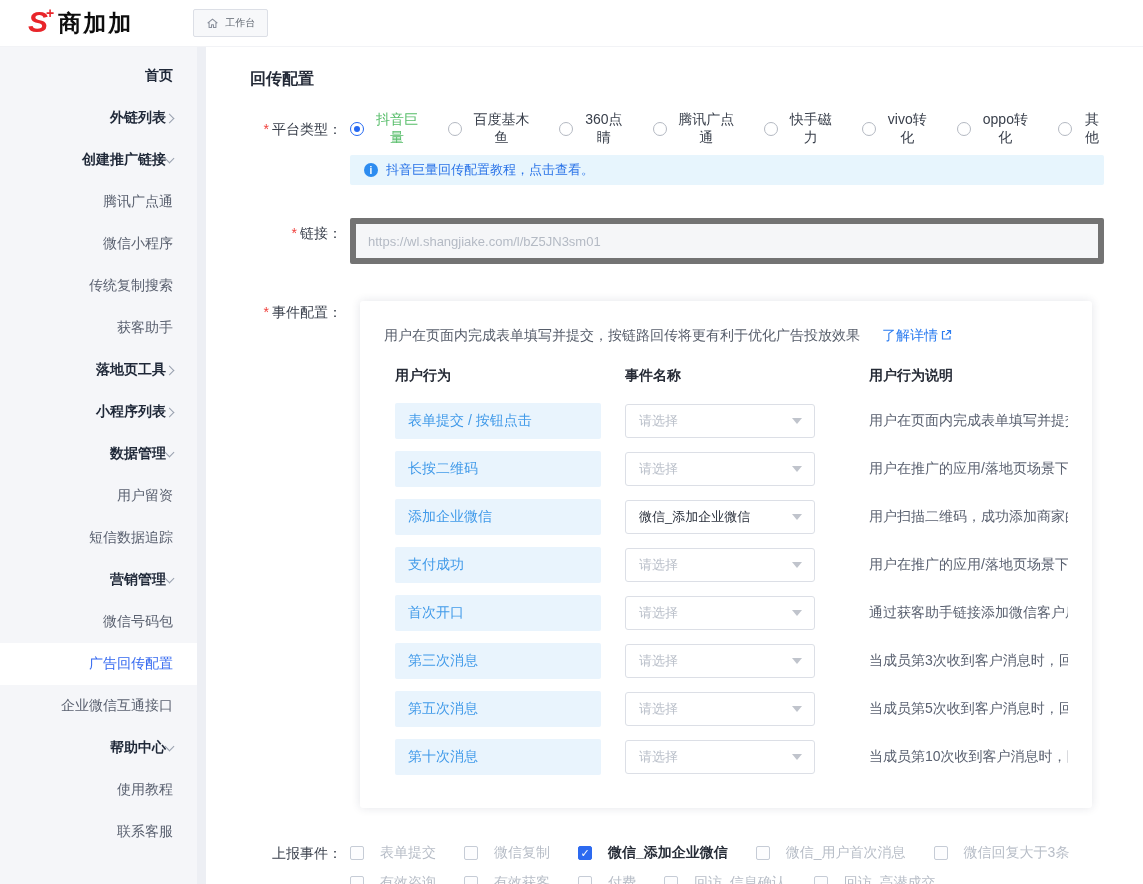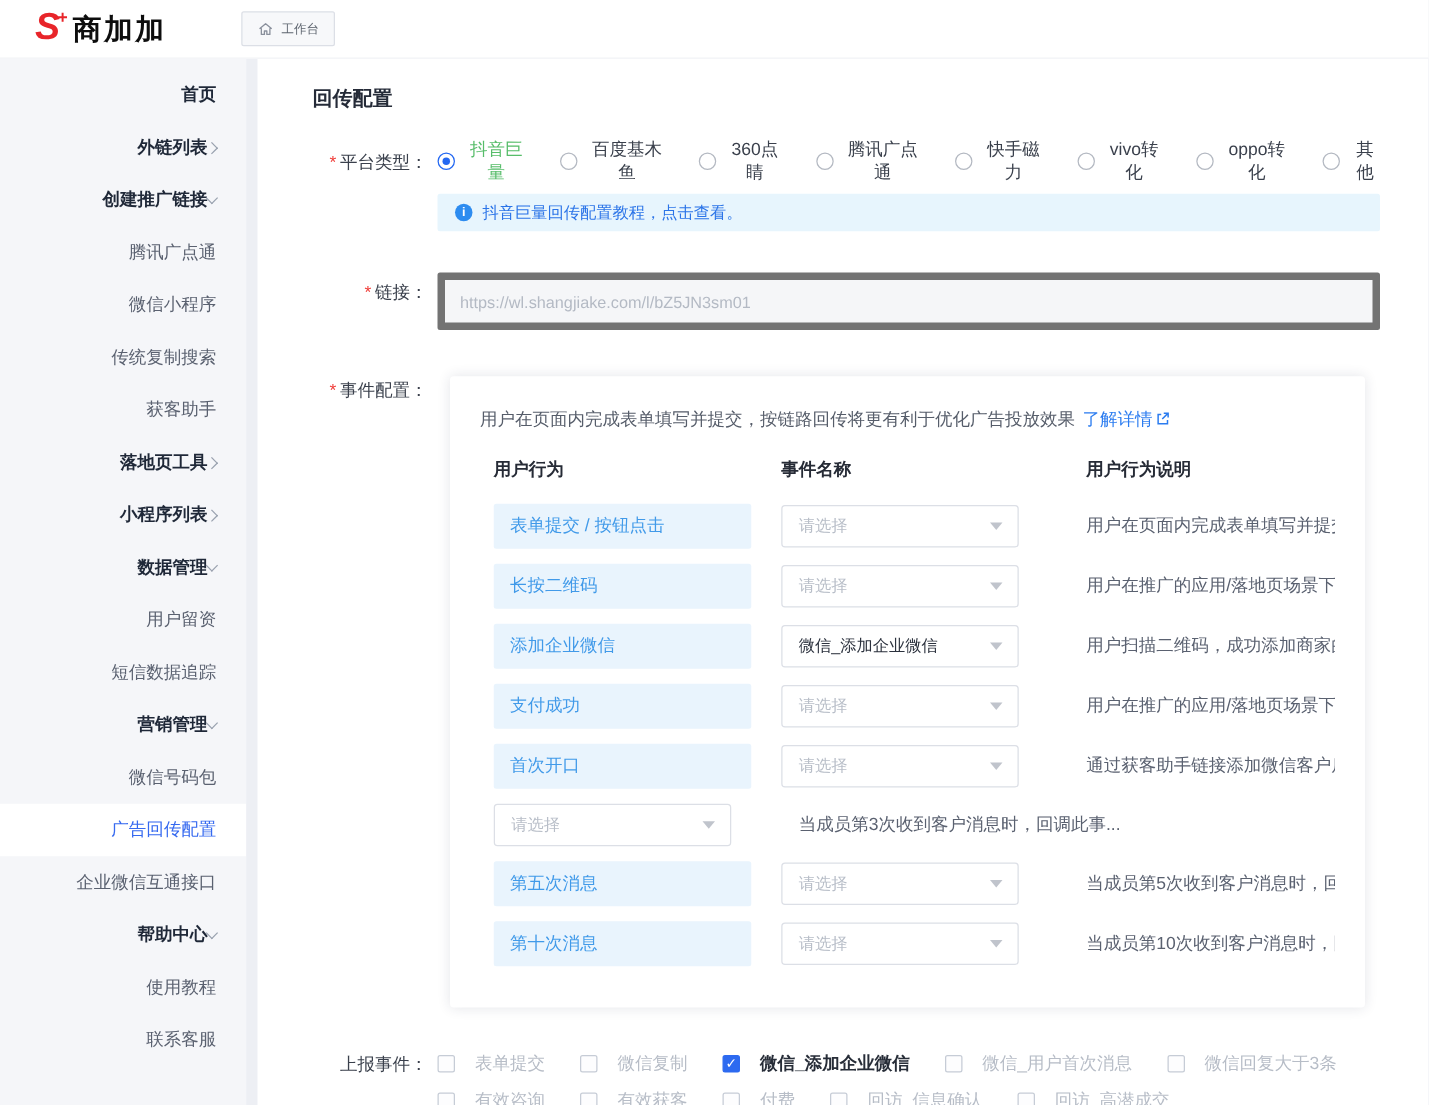--- a/index.html
+++ b/index.html
@@ -65,21 +65,21 @@
   .row-link { margin-top:33px; }
   .link-input { height:46px; width:100%; background:#f5f6f8; border:6px solid #737373;
     border-radius:2px; color:#b4bac4; font-size:13px; padding:0 12px; display:flex; align-items:center;
     white-space:nowrap; overflow:hidden;text-align:center; }
 
   
   .row-events { margin-top:33px; }
   .events-panel { margin:4px 12px 0 10px; background:#fff; border-radius:3px;
     box-shadow:0 0 10px rgba(30,40,70,0.12); padding:26px 24px 33px 24px; }
   .events-tip { color:#565d6a; }
-  .tip-link { color:#2b7cf0; cursor:pointer; margin-left:6px; }
+  .tip-link { color:#2b7cf0; cursor:pointer; margin-left:22px; }
   .ext-icon { vertical-align:-1px; margin-left:2px; }
   .events-header { display:flex; margin-top:22px; font-weight:700; color:#262b36; padding-left:11px; }
   .col-action { width:230px; flex-shrink:0; }
   .col-event  { width:244px; flex-shrink:0; }
   .col-desc   { flex:1; min-width:0; }
   .event-row { display:flex; align-items:center; margin-top:12px; padding-left:11px; }
   .event-row:first-child { margin-top:18px; }
   .chip { width:206px; height:36px; background:#e9f4fd; border-radius:2px; color:#419ae9;
     display:flex; align-items:center; padding-left:13px; cursor:pointer; flex-shrink:0; margin-right:24px; }
   .select { width:190px; height:34px; background:#fff; border:1px solid #dcdfe6; border-radius:3px;
@@ -299,20 +299,21 @@
                 </div>
                 <div class="event-row">
                   <div class="chip">首次开口</div>
                   <div class="select">
                     <span class="sel-text">请选择</span>
                     <span class="caret"></span>
                   </div>
                   <div class="desc">通过获客助手链接添加微信客户后，当微...</div>
                 </div>
                 <div class="event-row">
+                  <div class="chip">第三次消息</div>
                   <div class="select">
                     <span class="sel-text">请选择</span>
                     <span class="caret"></span>
                   </div>
                   <div class="desc">当成员第3次收到客户消息时，回调此事...</div>
                 </div>
                 <div class="event-row">
                   <div class="chip">第五次消息</div>
                   <div class="select">
                     <span class="sel-text">请选择</span>

